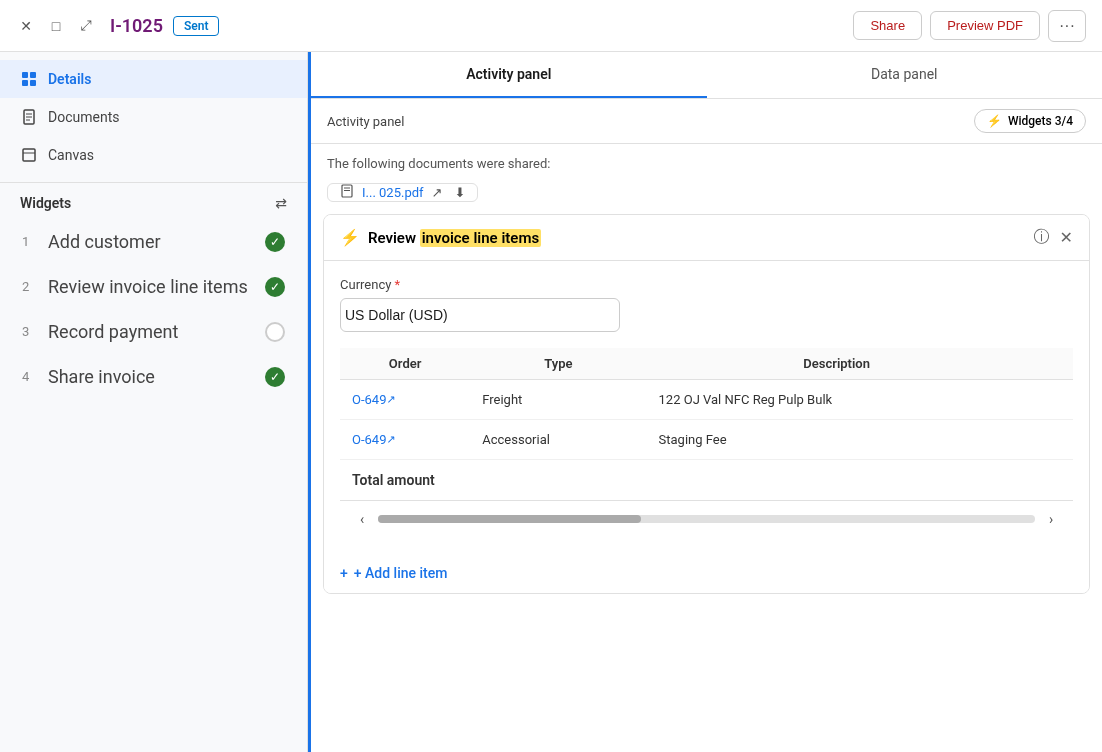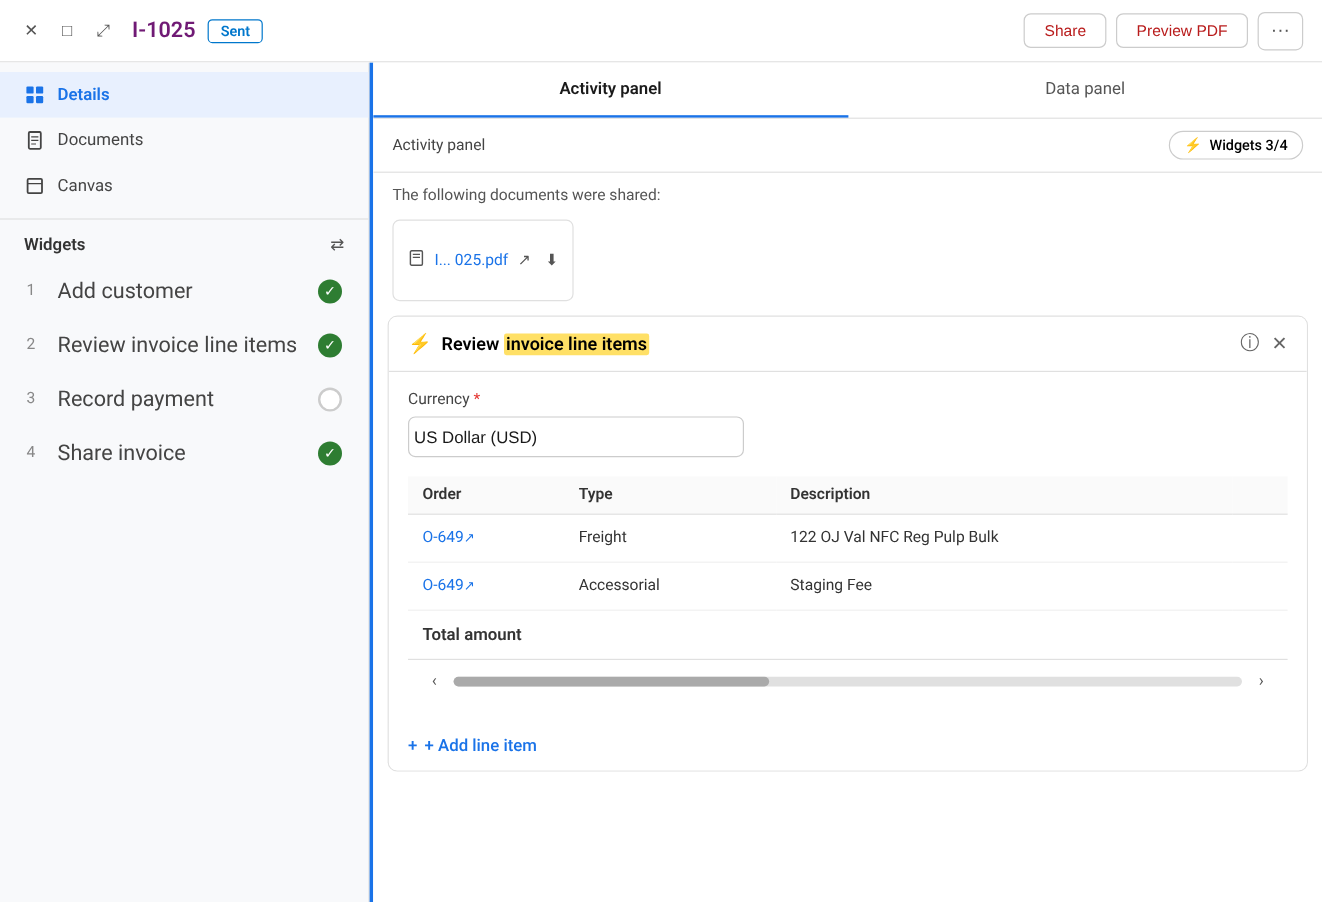--- a/index.html
+++ b/index.html
@@ -239,21 +239,21 @@
       color: #555;
     }
 
     .pdf-link {
       display: flex;
       align-items: center;
       gap: 8px;
       margin: 4px 16px 12px;
       border: 1px solid #e0e0e0;
       border-radius: 6px;
-      padding: 24px 12px;
+      padding: 0 12px;
       width: fit-content;
       cursor: pointer;
       background: #fff;
     }
     .pdf-link-name {
       color: #1a73e8;
       font-size: 13px;
     }
     .pdf-link-icon {
       color: #555;
@@ -319,21 +319,21 @@
       color: #1a1a1a;
       background: #fff;
     }
 
     .line-items-table {
       width: 100%;
       border-collapse: collapse;
       margin-top: 16px;
     }
     .line-items-table th {
-      text-align: left;
+      text-align: center;
       font-size: 13px;
       font-weight: 600;
       color: #333;
       padding: 8px 12px;
       border-bottom: 1px solid #e0e0e0;
       background: #fafafa;
     }
     .line-items-table td {
       padding: 12px 12px;
       font-size: 13px;

